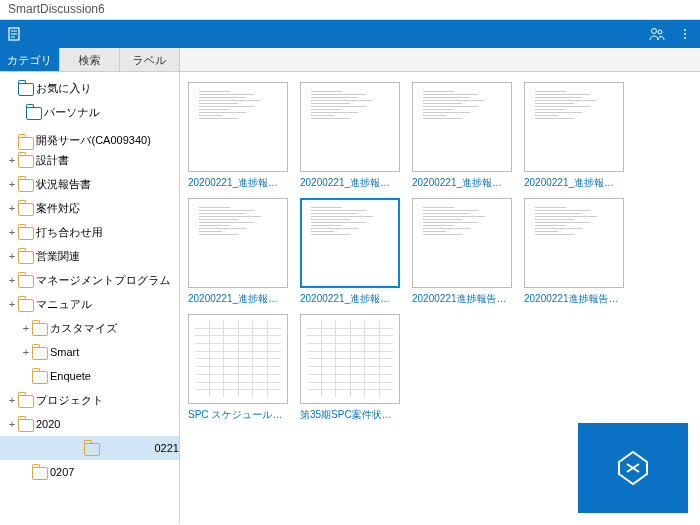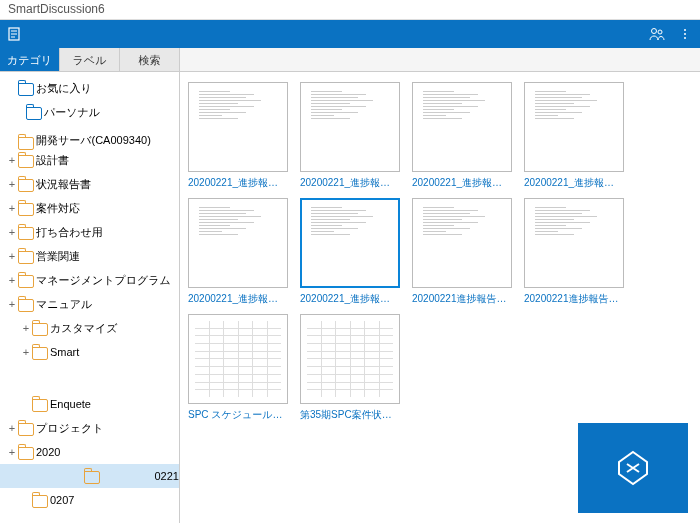--- a/index.html
+++ b/index.html
@@ -66,22 +66,22 @@
           <circle cx="7" cy="3" r="1" fill="#fff"></circle>
           <circle cx="7" cy="7" r="1" fill="#fff"></circle>
           <circle cx="7" cy="11" r="1" fill="#fff"></circle>
         </svg>
     </div>
   </div>
 </div>
 
 <div class="tabs">
   <div class="tab active">カテゴリ</div>
+  <div class="tab">検索</div>
   <div class="tab">ラベル</div>
-  <div class="tab">検索</div>
 </div>
 
 <div class="main">
   <div class="sidebar" id="tree">
       <div class="tree-item" style="padding-left: 6px;">
         <span class="expander"></span>
         <span class="folder-icon"></span>
         <span>お気に入り</span>
       </div>
       <div class="tree-item" style="padding-left: 14px;">
@@ -132,21 +132,21 @@
       <div class="tree-item" style="padding-left: 20px;">
         <span class="expander">+</span>
         <span class="folder-icon orange"></span>
         <span>カスタマイズ</span>
       </div>
       <div class="tree-item" style="padding-left: 20px;">
         <span class="expander">+</span>
         <span class="folder-icon orange"></span>
         <span>Smart</span>
       </div>
-      <div class="tree-item" style="padding-left: 20px; margin-top: 28px;">
+      <div class="tree-item" style="padding-left: 20px;">
         <span class="expander"></span>
         <span class="folder-icon orange"></span>
         <span>Enquete</span>
       </div>
       <div class="tree-item" style="padding-left: 6px;">
         <span class="expander">+</span>
         <span class="folder-icon orange"></span>
         <span>プロジェクト</span>
       </div>
       <div class="tree-item" style="padding-left: 6px;">

